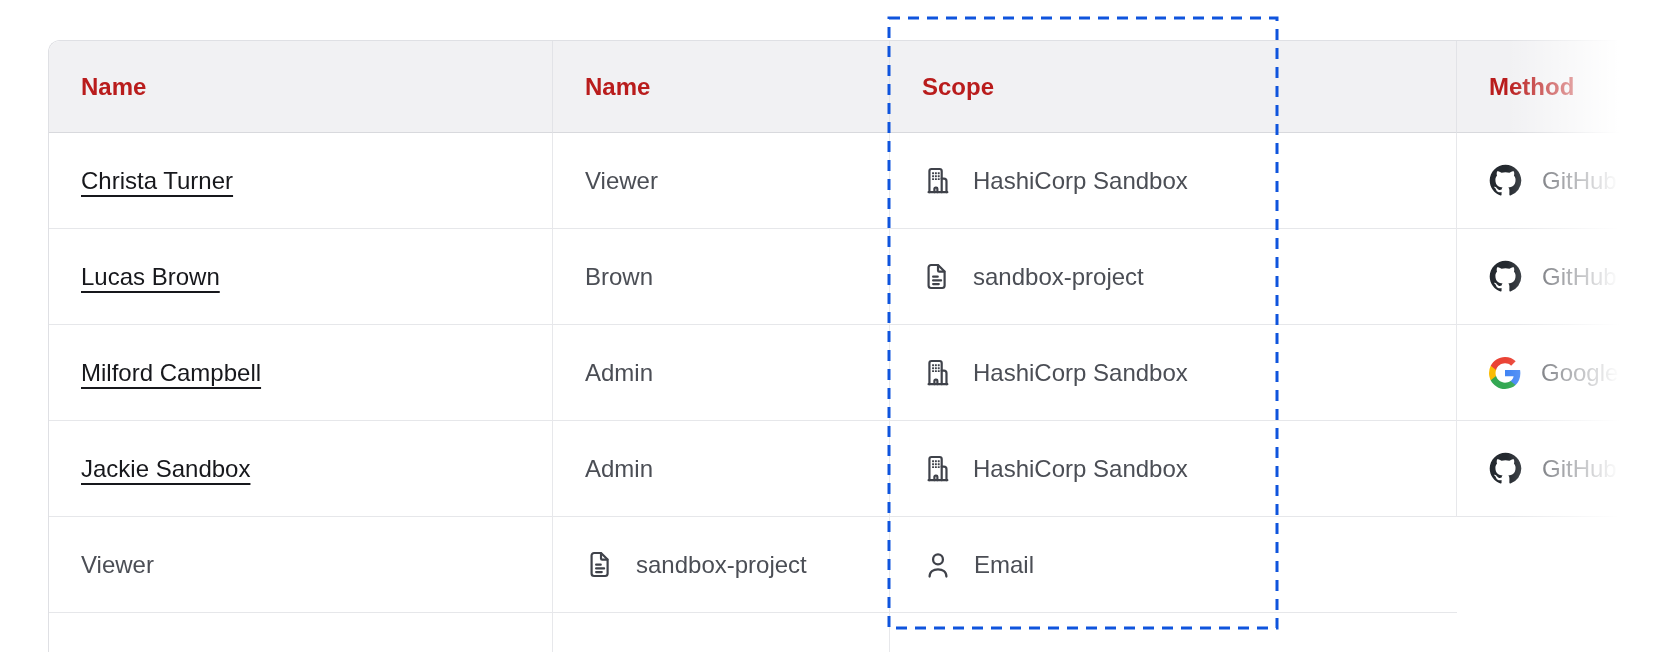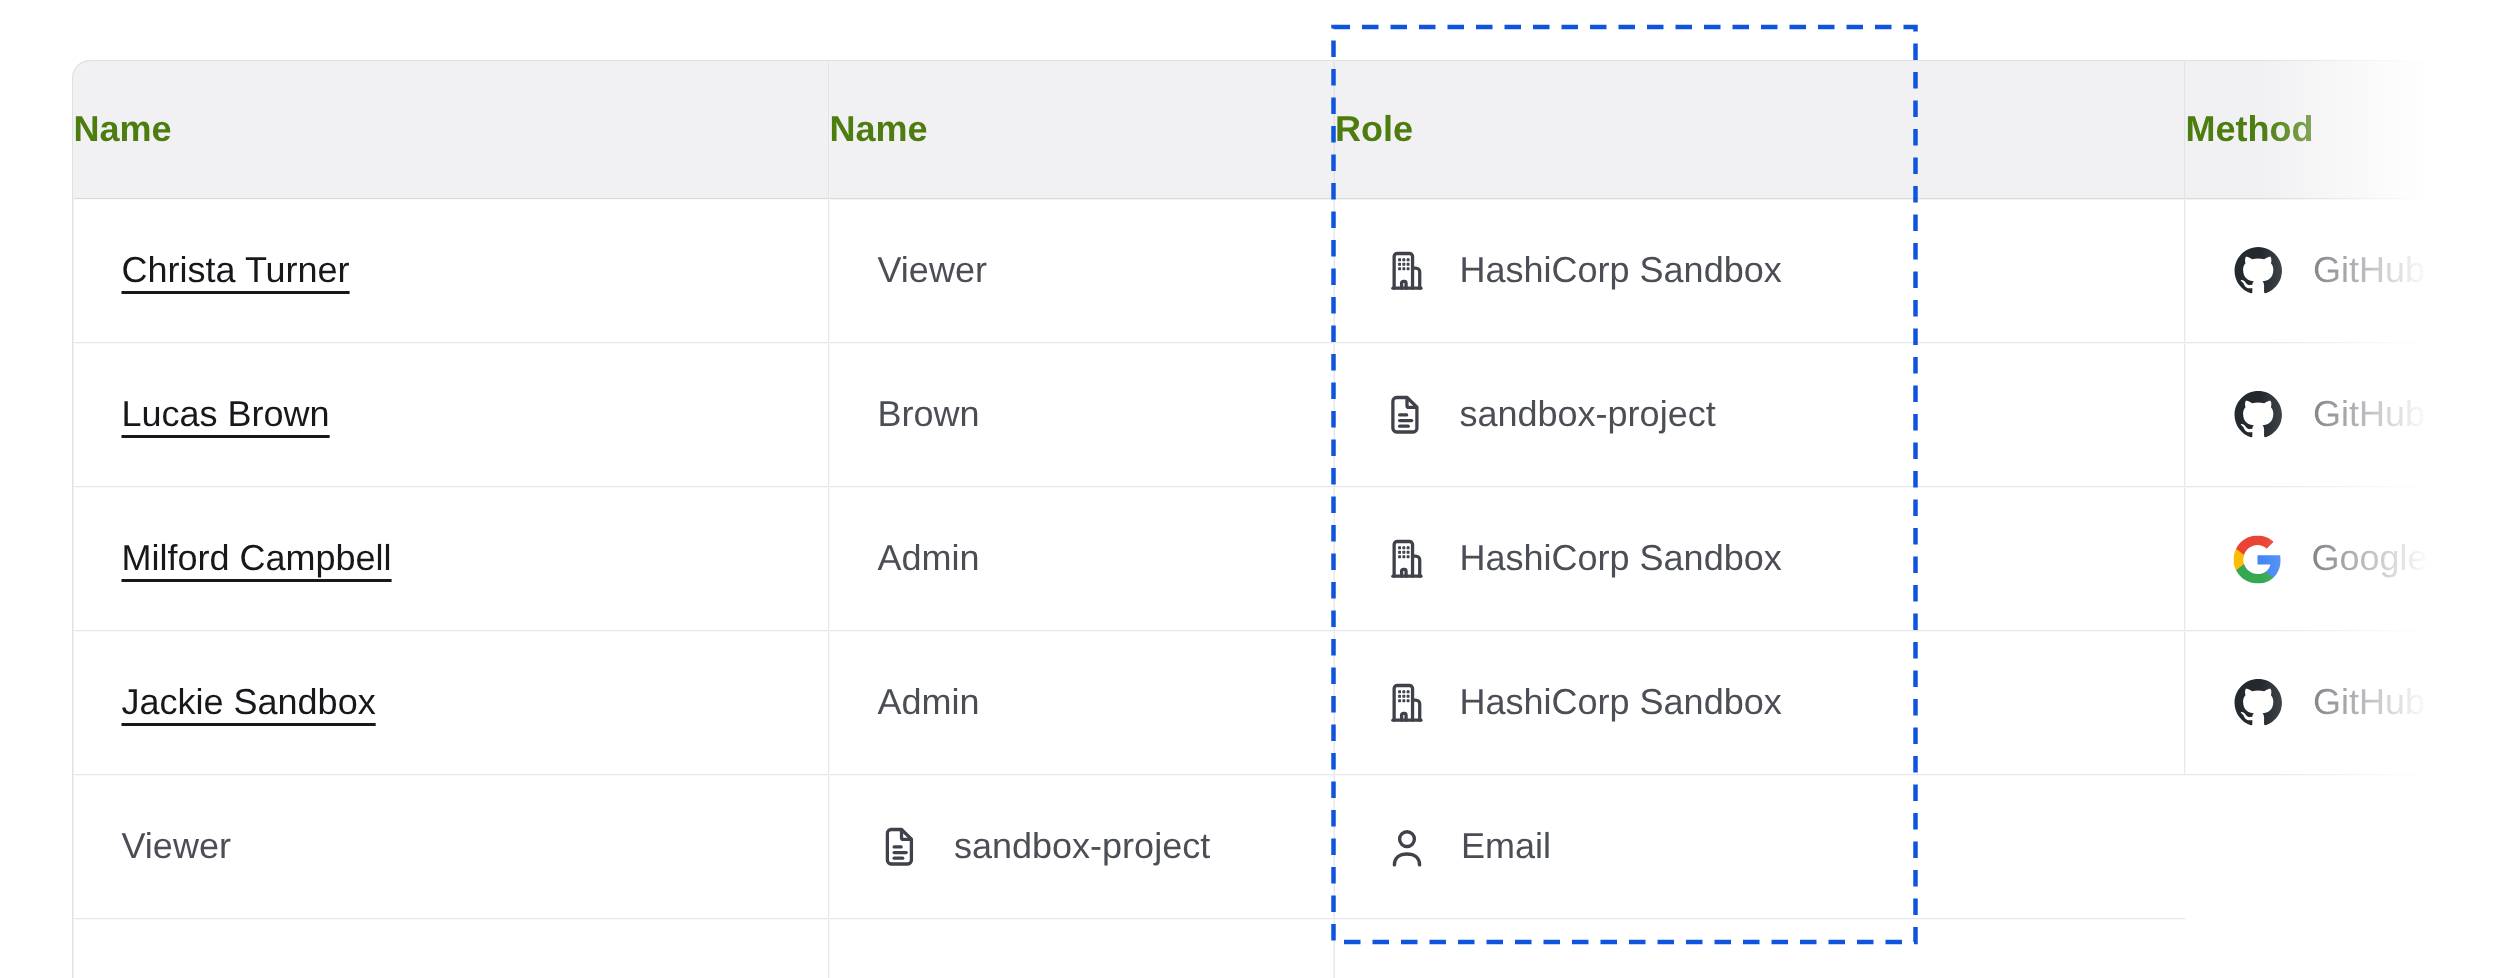--- a/index.html
+++ b/index.html
@@ -18,21 +18,22 @@
     grid-template-columns:504px 337px 567px 1fr;
     grid-template-rows:92px repeat(5,96px) 40px;
     box-sizing:border-box;
     overflow:hidden;
   }
   .th{
     background:#f1f1f3;
     border-bottom:1px solid #d8d9dd;
     border-right:1px solid #e2e3e7;
     display:flex;align-items:center;
-    font-size:24px;font-weight:700;color:#4d7c0f;
+    padding-left:32px;
+    font-size:24px;font-weight:700;color:#b91c1c;
     box-sizing:border-box;
   }
   .th.first{border-top-left-radius:11px;}
   .th.last,.td.last{border-right:none;}
   .td{
     background:#fff;
     border-bottom:1px solid #e6e7ea;
     border-right:1px solid #e7e8eb;
     display:flex;align-items:center;gap:20px;
     padding-left:32px;
@@ -105,21 +106,21 @@
 
 <div class="members-table">
 
   <div class="th first">
       <span>Name</span>
     </div>
   <div class="th">
       <span>Name</span>
     </div>
   <div class="th">
-      <span>Role</span>
+      <span>Scope</span>
     </div>
   <div class="th last">
       <span>Method</span>
     </div>
 
   <div class="td">
       <a class="name-link">Christa Turner</a>
     </div>
   <div class="td">
       <span>Viewer</span>

